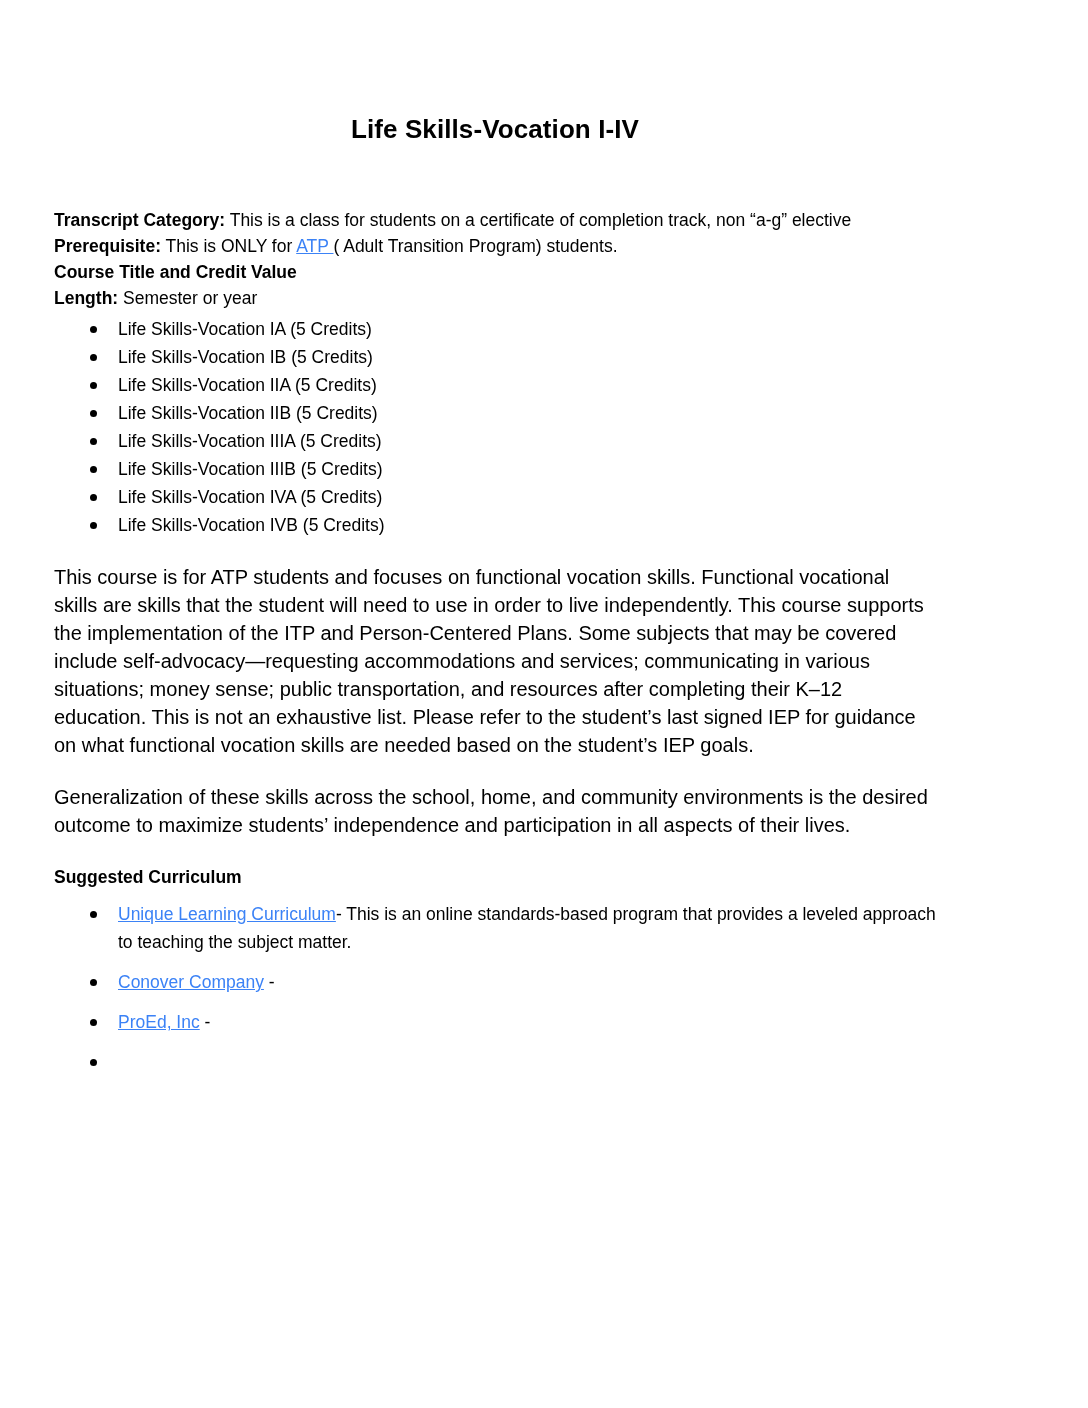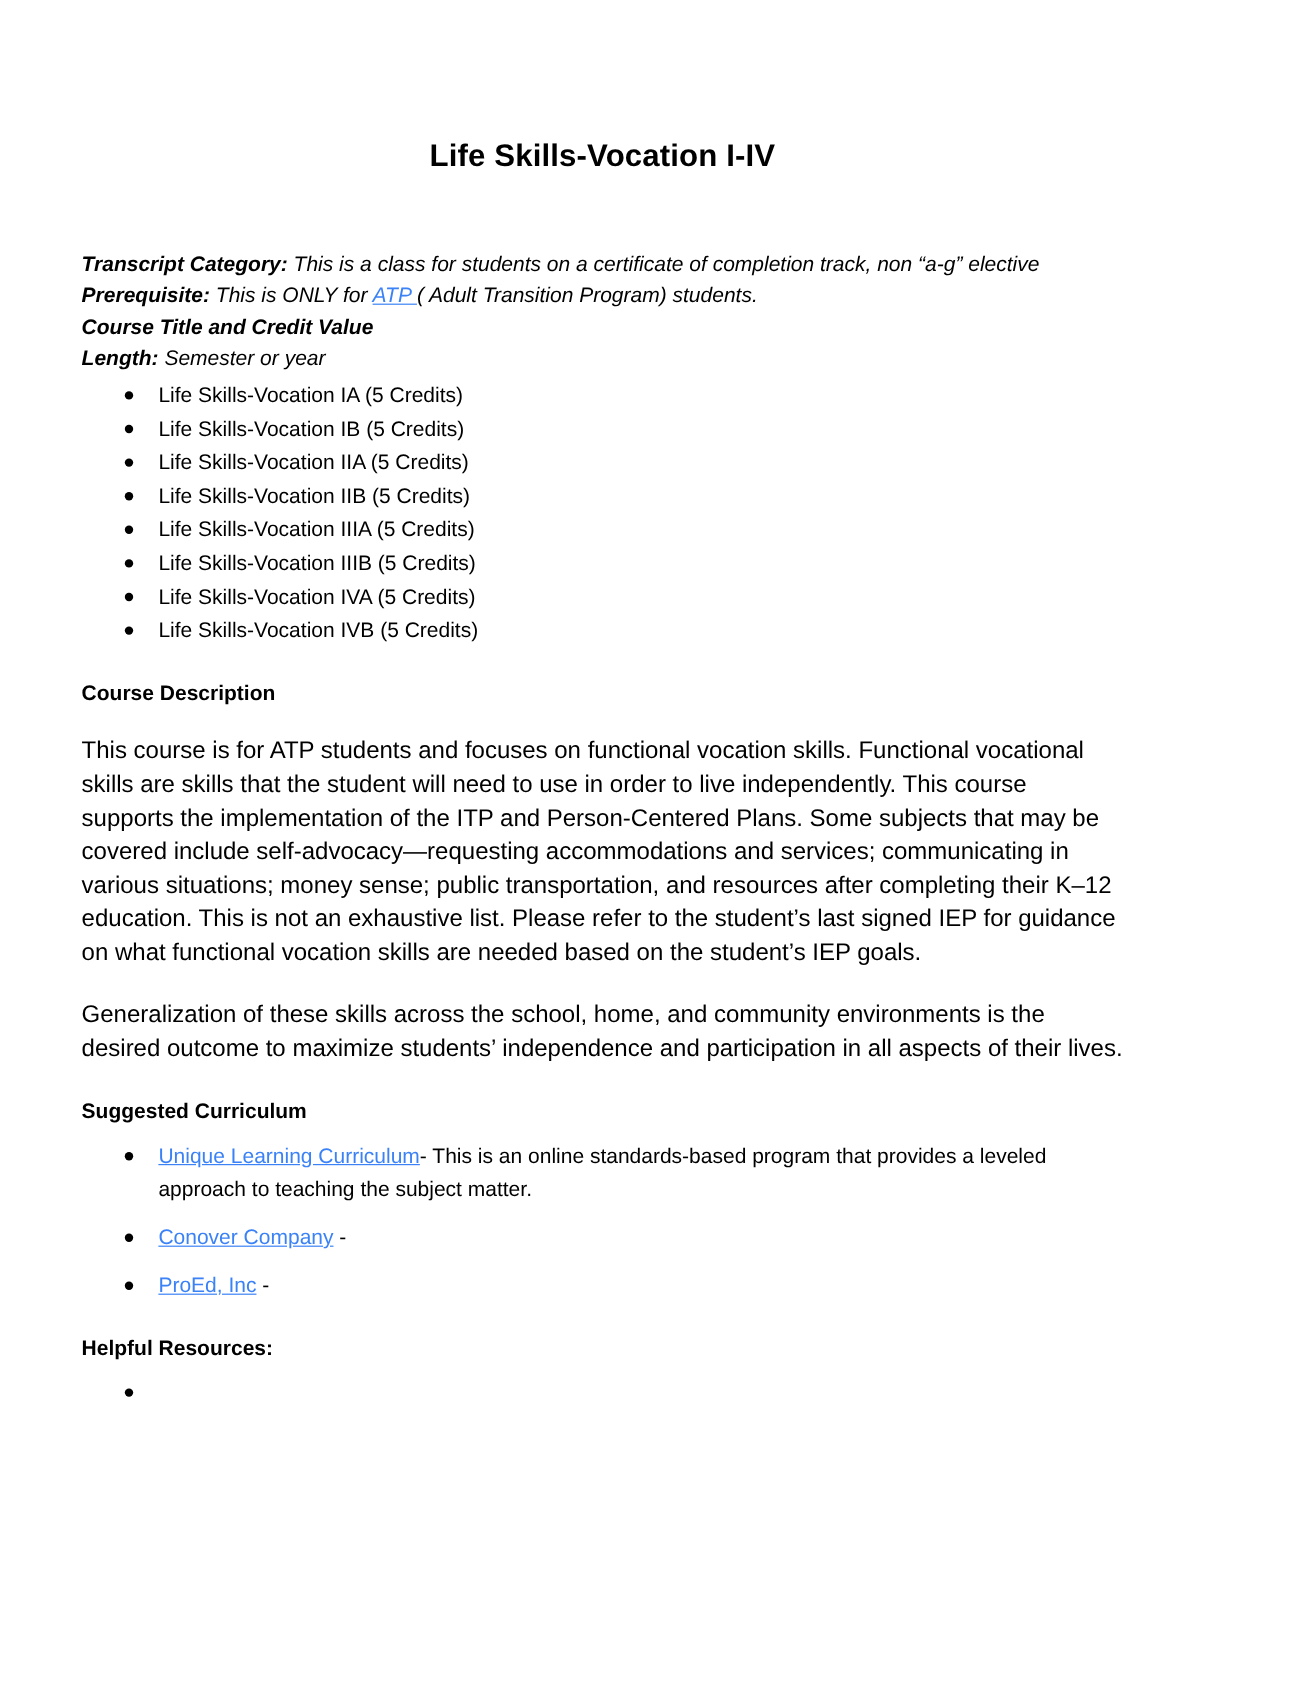--- a/index.html
+++ b/index.html
@@ -12,37 +12,36 @@
     height: 1408px;
     font-family: "Liberation Sans", sans-serif;
     color: #000000;
     -webkit-font-smoothing: antialiased;
   }
   .page {
     position: relative;
     width: 1064px;
     height: 1408px;
     box-sizing: border-box;
-    padding: 96px 128px 0 68px;
+    padding: 96px 128px 0 54px;
   }
   .doc-title {
     text-align: center;
     font-size: 26px;
     font-weight: bold;
     letter-spacing: 0.1px;
     margin: 18px 0 0 0;
   }
   .meta-block {
     margin-top: 62px;
     font-size: 17.5px;
     line-height: 26px;
   }
   .meta-line {
     margin: 0 0 0 0;
-    font-style: italic;
   }
   .meta-line + .meta-line {
     margin-top: 0px;
   }
   .lbl {
     font-weight: bold;
   }
   a.link {
     color: #3b82f6;
     text-decoration: underline;
@@ -139,33 +138,31 @@
     <li class="course-line">Life Skills-Vocation   IA (5 Credits)</li>
     <li class="course-line">Life Skills-Vocation   IB (5 Credits)</li>
     <li class="course-line">Life Skills-Vocation    IIA (5 Credits)</li>
     <li class="course-line">Life Skills-Vocation    IIB (5 Credits)</li>
     <li class="course-line">Life Skills-Vocation   IIIA (5 Credits)</li>
     <li class="course-line">Life Skills-Vocation    IIIB (5 Credits)</li>
     <li class="course-line">Life Skills-Vocation    IVA (5 Credits)</li>
     <li class="course-line">Life Skills-Vocation    IVB (5 Credits)</li>
   </ul>
 
-  <div class="section-head">Course Description</div>
 
   <p class="body-par">This course is for ATP students and focuses on functional vocation skills. Functional vocational skills are skills that the student will need to use in order to live independently. This course supports the implementation of the ITP and Person-Centered Plans. Some subjects that may be covered include self-advocacy—requesting accommodations and services; communicating in various situations; money sense; public transportation, and resources after completing their K–12 education. This is not an exhaustive list. Please refer to the student’s last signed IEP for guidance on what functional vocation skills are needed based on the student’s IEP goals.</p>
 
   <p class="body-par">Generalization of these skills across the school, home, and community environments is the desired outcome to maximize students’ independence and participation in all aspects of their lives.</p>
 
   <div class="section-head">Suggested Curriculum</div>
 
   <ul class="res-bullets">
     <li><a class="link" href="#">Unique Learning Curriculum</a><span>- This is an online standards-based program that provides a leveled approach to teaching the subject matter.</span></li>
     <li><a class="link" href="#">Conover Company</a><span> -</span></li>
     <li><a class="link" href="#">ProEd, Inc</a><span> -</span></li>
   </ul>
 
-  <div class="section-head">Helpful Resources:</div>
 
   <ul class="res-bullets">
     <li class="empty-item"></li>
   </ul>
 
 </div>
 
 </body></html>

